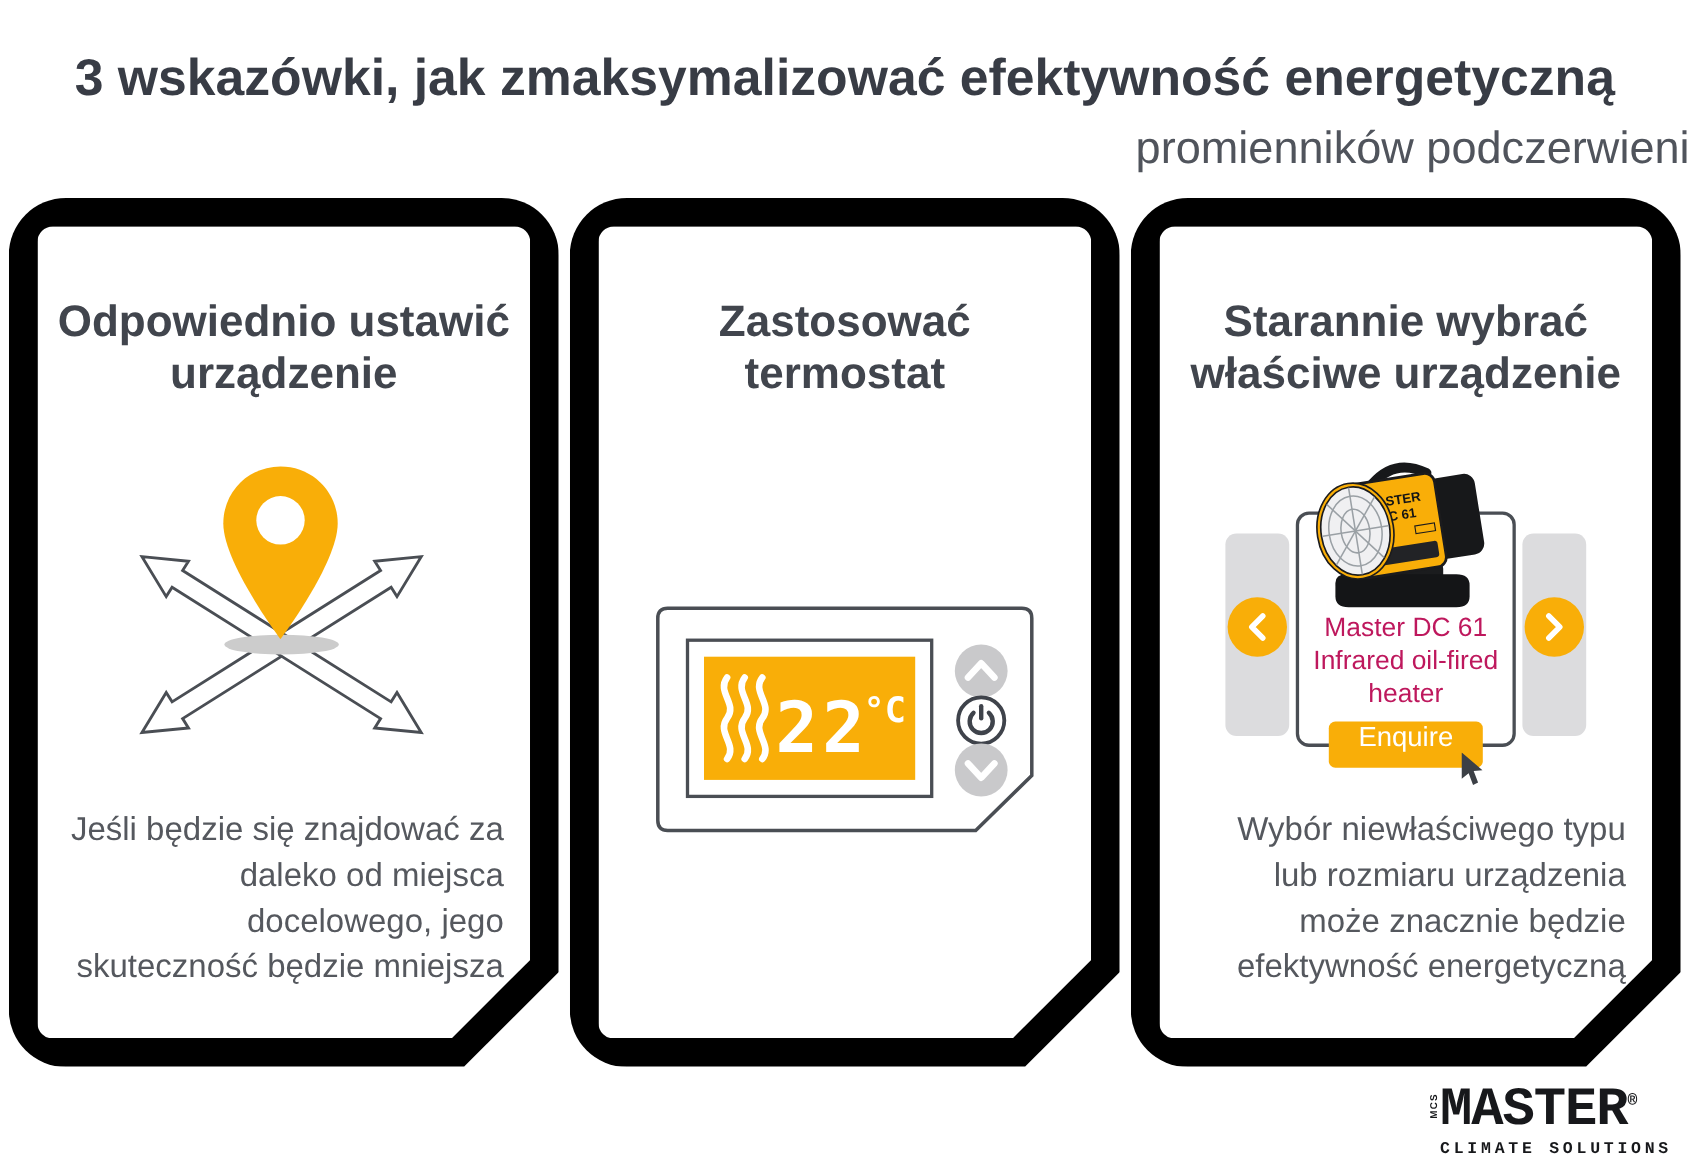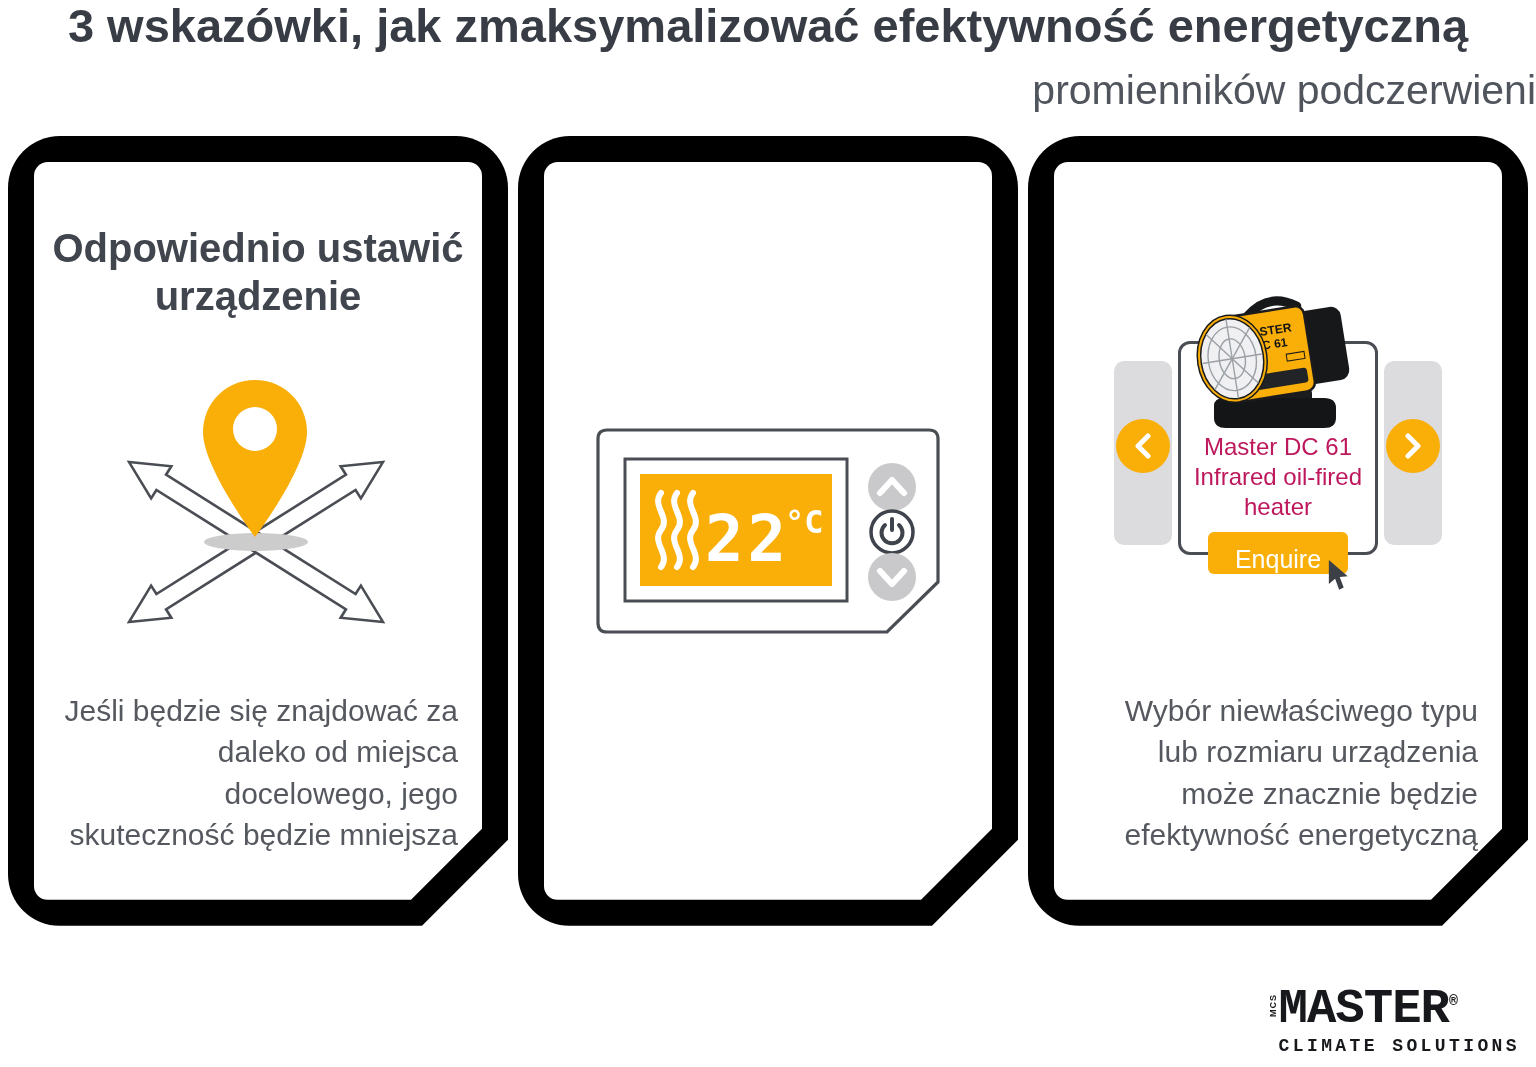--- a/index.html
+++ b/index.html
@@ -1,20 +1,20 @@
 <!DOCTYPE html>
 <html><head>
 <meta charset="utf-8">
 <style>
   * { box-sizing: border-box; margin: 0; padding: 0; }
   html,body { width:1536px; height:1067px; background:#ffffff; overflow:hidden;
     font-family:"Liberation Sans","DejaVu Sans",sans-serif; }
 
   
-  .header { text-align:center; }
+  .header { padding-top:44px; text-align:center; }
   .title-main  { font-size:47px; font-weight:700; color:#383c45; line-height:1.12; }
   .title-sub   { font-size:41px; font-weight:400; color:#50545c; margin-top:14px;text-align:right; }
 
   
   .cards { display:grid; grid-template-columns:repeat(3,1fr); gap:10px;
            padding:0 8px; height:790px; margin-top:22px; }
   .card { position:relative; background:#000;
           border-radius:52px;
           clip-path:polygon(0 0,100% 0,100% calc(100% - 86px),calc(100% - 86px) 100%,0 100%); }
   .card-inner { position:absolute; inset:26px; background:#fff; border-radius:14px;
@@ -33,36 +33,36 @@
           background:#dcdcde; border-radius:10px; z-index:1; }
   .side-card.left  { left:60px; }
   .side-card.right { right:60px; }
   .product-card { position:absolute; top:52px; left:50%; transform:translateX(-50%);
           width:200px; height:214px; background:#fff; border:3px solid #4a4e54;
           border-radius:12px; z-index:2; text-align:center; }
   .heater-img { position:absolute; top:-54px; left:50%; transform:translateX(-50%); z-index:3; }
   .product-name { padding-top:88px; font-size:24px; font-weight:400; color:#be185d; line-height:1.25; }
   .enquire-btn { position:relative; width:140px; height:42px; margin:10px auto 0;
           background:#f9ae08; border:none; border-radius:6px; color:#fff; font-size:25px;
-          font-family:inherit; display:flex; align-items:flex-end; justify-content:center; }
+          font-family:inherit; display:flex; align-items:flex-start; justify-content:center; }
   .cursor { position:absolute; right:-2px; bottom:-18px; }
   .nav-btn { position:absolute; top:130px; width:54px; height:54px; border-radius:50%;
           background:#f9ae08; border:none; display:flex; align-items:center;
           justify-content:center; z-index:4; }
   .nav-btn.prev { left:62px; } .nav-btn.next { right:62px; }
 
   
   .logo { position:absolute; right:16px; top:986px; display:flex; align-items:flex-start; }
   .logo-by { writing-mode:vertical-rl; transform:rotate(180deg); font-size:9px; font-weight:700;
           color:#17181b; margin-top:8px; margin-right:1px; letter-spacing:1px;}
   .logo-col { display:flex; flex-direction:column;font-family:Liberation Mono, monospace; }
   .logo-brand { font-size:49px; font-weight:900; color:#17181b; line-height:0.95;
           letter-spacing:-1px; }
   .logo-reg { font-size:15px; font-weight:700; vertical-align:super; }
-  .logo-tagline { font-size:18px; font-weight:700; color:#17181b; letter-spacing:3.4px;
+  .logo-tagline { font-size:15px; font-weight:700; color:#17181b; letter-spacing:3.4px;
           margin-top:3px; }
 </style>
 </head>
 <body>
 
 <div class="header">
   <div class="title-main">3 wskazówki, jak zmaksymalizować efektywność energetyczną</div>
   <div class="title-sub">promienników podczerwieni</div>
 </div>
 
@@ -83,20 +83,21 @@
             <circle cx="142" cy="52" r="22" fill="#ffffff"></circle>
           </g>
         </svg>
       </div>
       <p class="card-body">Jeśli będzie się znajdować za daleko od miejsca docelowego, jego skuteczność będzie mniejsza</p>
     </div>
   </div>
 
   <div class="card">
     <div class="card-inner">
+      <div class="card-heading narrow">Zastosować termostat</div>
       <div class="icon-area">
         <svg width="350" height="212" viewBox="0 0 350 212">
 
           <path d="M14 5 H336 Q345 5 345 14 V157 L294 207 H14 Q5 207 5 198 V14 Q5 5 14 5 Z" fill="#ffffff" stroke="#4a4e54" stroke-width="3.2"></path>
 
           <rect x="32" y="34" width="222" height="142" fill="#ffffff" stroke="#4a4e54" stroke-width="3"></rect>
 
           <rect x="47" y="49" width="192" height="112" fill="#f9ae08"></rect>
 
           <g stroke="#ffffff" stroke-width="6" fill="none" stroke-linecap="round">
@@ -121,20 +122,21 @@
             <circle cx="299" cy="152" r="24" fill="#c9c9cb"></circle>
             <polyline points="287,146 299,159 311,146" fill="none" stroke="#ffffff" stroke-width="6" stroke-linecap="round" stroke-linejoin="round"></polyline>
           </g>
         </svg>
       </div>
     </div>
   </div>
 
   <div class="card">
     <div class="card-inner">
+      <div class="card-heading">Starannie wybrać właściwe urządzenie</div>
       <div class="icon-area">
         <div class="carousel">
           <div class="side-card left"></div>
           <div class="side-card right"></div>
 
           <button class="nav-btn prev">
             <svg width="22" height="26" viewBox="0 0 22 26">
               <polyline points="16,3 6,13 16,23" fill="none" stroke="#ffffff" stroke-width="5" stroke-linecap="round" stroke-linejoin="round"></polyline>
             </svg>
           </button>

